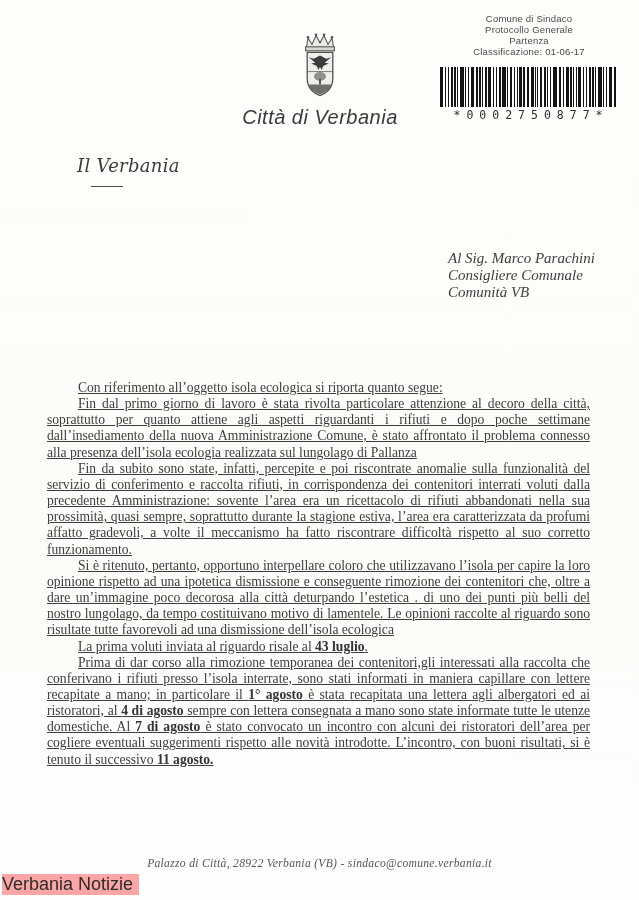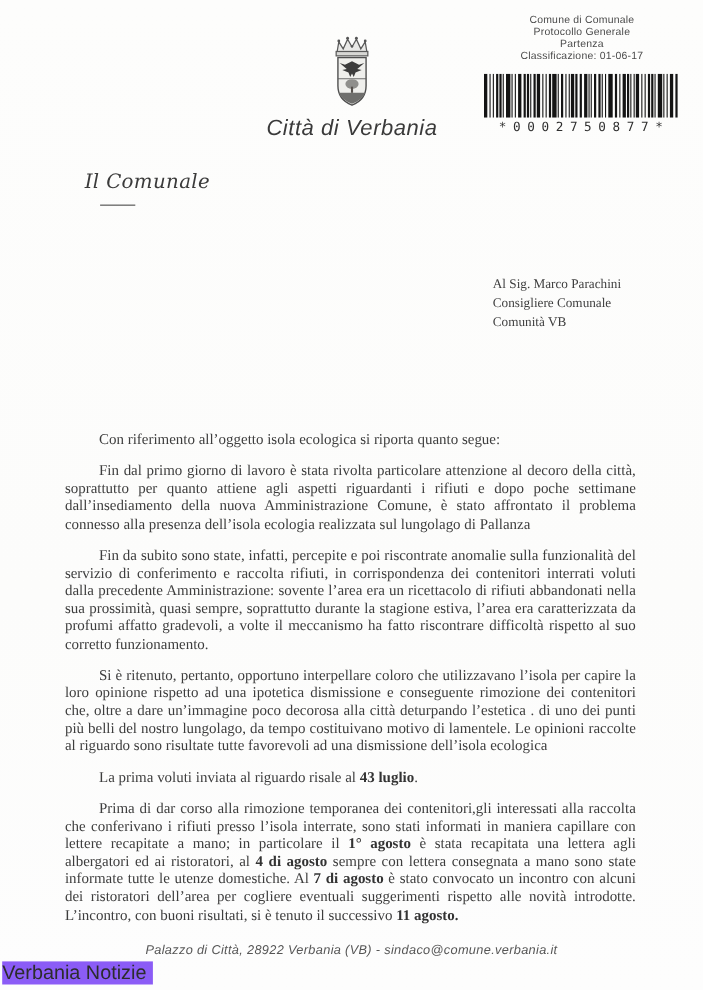--- a/index.html
+++ b/index.html
@@ -46,54 +46,54 @@
   .sender-underline{
     position:absolute;top:186px;left:91px;width:32px;height:0;
     border-top:1.6px solid #4a4a4a;
   }
   .dateline{
     position:absolute;top:201px;left:95px;
     font-size:13.6px;color:#3e3e3e;
   }
   .recipient{
     position:absolute;top:250px;left:448px;
-    font-size:12px;line-height:17px;color:#3e3e3e;
+    font-size:15px;line-height:17px;color:#3e3e3e;font-style:italic;
   }
   .recipient span{display:block;}
   .subject{
     position:absolute;top:350px;left:80px;
     font-size:13.6px;color:#3e3e3e;
   }
   
   .body-text{
     position:absolute;top:380px;left:47px;width:543px;
     font-size:13.6px;line-height:16.15px;color:#3d3d3d;
     text-align:justify;
   }
-  .body-text p{margin:12px;text-indent:31px;}
+  .body-text p{margin:0;text-indent:31px;text-decoration:underline;}
   .body-text b{color:#333;}
   
   .page-footer{
     position:absolute;top:857px;left:0;width:639px;text-align:center;
-    font-family:Liberation Sans, sans-serif;font-style:italic;
+    font-family:Liberation Serif, serif;font-style:italic;
     font-size:11.6px;color:#565656;letter-spacing:.3px;
   }
   .caption{
     position:absolute;top:874px;left:2px;
     font-family:"Liberation Sans", sans-serif;
-    font-size:18px;color:#2c2c2c;background:#8b5cf6;padding-right:6px;
+    font-size:18px;color:#2c2c2c;background:#fca5a5;padding-right:6px;
   }
 </style>
 </head>
 <body>
 
 <div class="page">
 
   <div class="stamp">
-    <div class="s-small">Comune di Comunale</div>
+    <div class="s-small">Comune di Sindaco</div>
     <div class="s-small">Protocollo Generale</div>
     <div class="s-small">Partenza</div>
     <div class="s-small">Classificazione: 01-06-17</div>
   </div>
   <div class="barcode">
       <div style="width: 3px; margin-right: 2px;"></div>
       <div style="width: 1px; margin-right: 2px;"></div>
       <div style="width: 1px; margin-right: 2px;"></div>
       <div style="width: 2px; margin-right: 1px;"></div>
       <div style="width: 2px; margin-right: 1px;"></div>
@@ -166,21 +166,21 @@
     <line x1="14" y1="54" x2="46" y2="54" stroke="#5a5a5a" stroke-width="1"></line>
 
     <ellipse cx="30" cy="60" rx="7.5" ry="5.5" fill="#8f8f8c"></ellipse>
     <rect x="28.8" y="63" width="2.4" height="7" fill="#55504c"></rect>
 
     <path d="M15 70 H45 Q42 78 30 82.5 Q18 78 15 70 Z" fill="#6f6f6d"></path>
   </svg>
 
   <div class="city-title">Città di Verbania</div>
 
-  <div class="sender">Il Comunale</div>
+  <div class="sender">Il Verbania</div>
   <div class="sender-underline"></div>
 
 
   <div class="recipient">
     <span>Al Sig. Marco Parachini</span>
     <span>Consigliere Comunale</span>
     <span>Comunità VB</span>
   </div>
 
 

